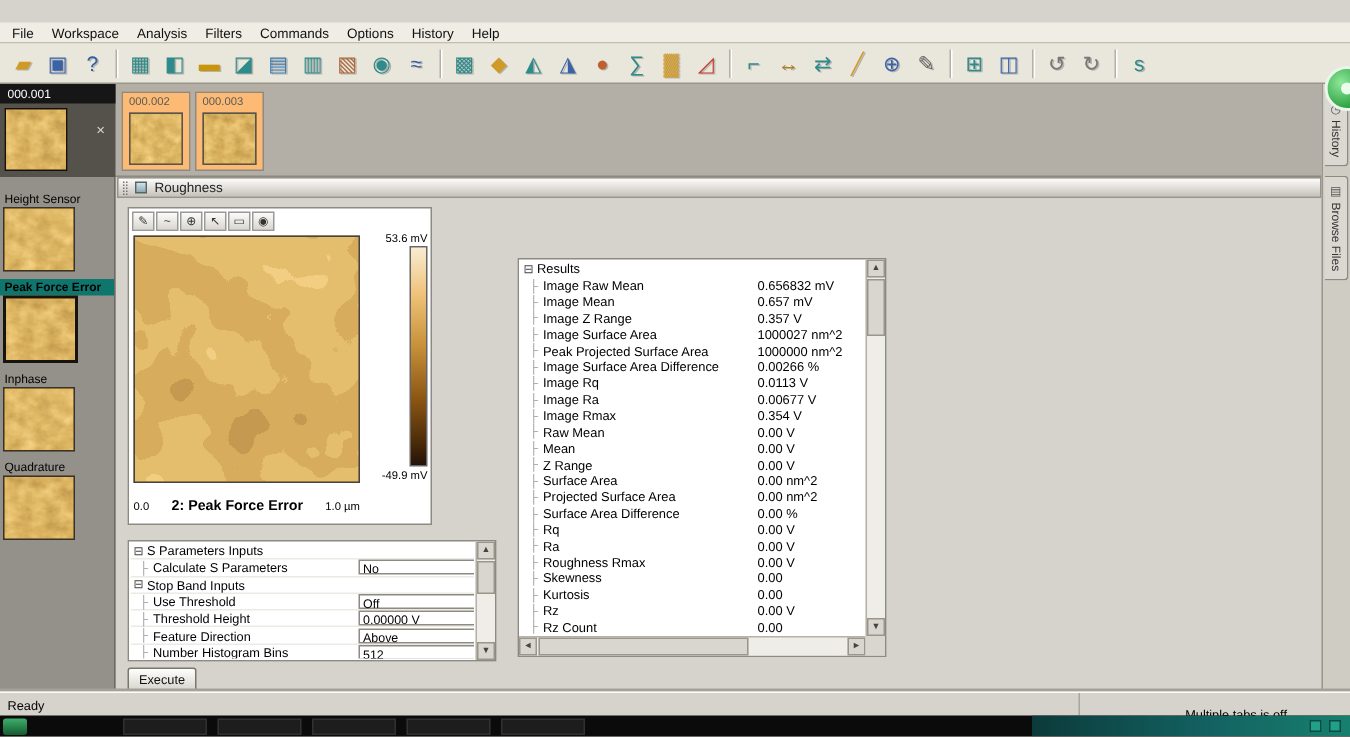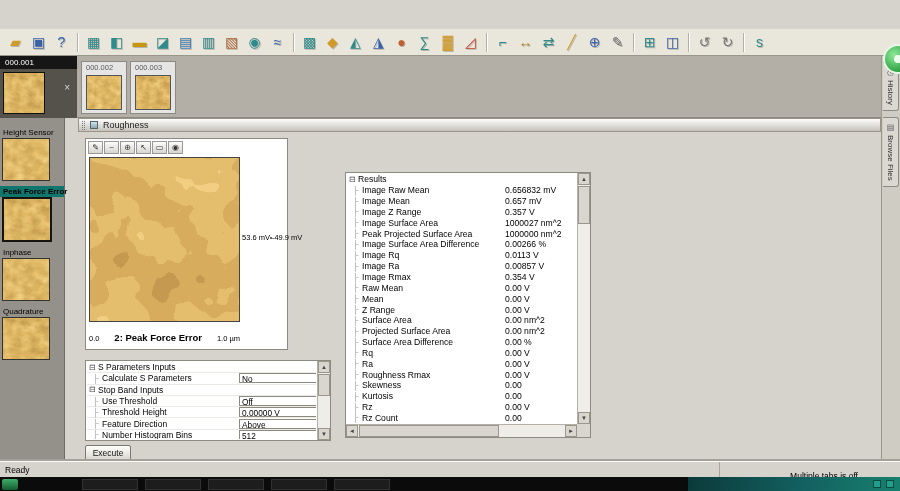--- a/index.html
+++ b/index.html
@@ -31,26 +31,26 @@
   .tb-glyph{font-size:14px;text-shadow:1px 1px 0 rgba(0,0,0,.22)}
   .tb-sep{width:1px;height:19px;background:#b4b0a6;margin:0 4px;box-shadow:1px 0 0 #fff}
 
   
   .tabstrip{position:absolute;top:56px;left:0;right:19px;height:62px;background:#b3afa7;
     border-bottom:1px solid #8d8a82}
   .active-doc{position:absolute;left:0;top:0;width:77px;height:62px;background:#55524c}
   .doc-title{height:13px;background:#161616;color:#fff;font-size:8px;line-height:13px;padding-left:5px}
   .doc-thumb{position:absolute;left:3px;top:16px;width:42px;height:42px;border:1px solid #111}
   .doc-close{position:absolute;right:7px;top:27px;color:#d5d5d5;font-size:10px;line-height:10px}
-  .doc-tab{position:absolute;top:5px;width:46px;height:53px;background:#e5e5e5;border:1px solid #8d8a82}
+  .doc-tab{position:absolute;top:5px;width:46px;height:53px;background:#fdba74;border:1px solid #8d8a82}
   .doc-tab .tab-label{font-size:7.5px;color:#5a5a5a;padding:1px 0 0 4px}
   .doc-tab .tab-thumb{position:absolute;left:4px;top:13px;width:36px;height:35px;border:1px solid #555}
 
   
-  .sidebar{position:absolute;left:0;top:118px;width:65px;bottom:30px;background:#94918a;
+  .sidebar{position:absolute;left:0;top:118px;width:77px;bottom:30px;background:#94918a;
     border-right:1px solid #6e6b64;padding-top:9px}
   .channel{margin-bottom:5px}
   .ch-label{font-size:8px;padding:1px 2px 1px 3px;color:#000;white-space:nowrap}
   .channel.selected .ch-label{font-weight:bold;background:#0f766e}
   .ch-thumb{width:48px;height:43px;margin-left:2px;border:1px solid #35332f}
   .channel.selected .ch-thumb{border:2px solid #15140f;width:50px;height:45px}
 
   
   .workspace{position:absolute;left:78px;top:118px;right:19px;bottom:30px;background:#d6d3cc}
   .panel-header{height:14px;background:linear-gradient(#fdfdfc,#c6c2ba);border:1px solid #98948a;
@@ -59,21 +59,21 @@
   .ph-icon{width:8px;height:8px;border:1px solid #566;background:linear-gradient(#cfe4ea,#8fa8b4)}
   .panel-title{font-size:9px;color:#222}
 
   
   .viewer{position:absolute;left:7px;top:20px;width:203px;height:212px;background:#fff;border:1px solid #8d8a82}
   .minibar{position:absolute;left:2px;top:2px;display:flex;gap:1px}
   .mini-btn{width:15px;height:13px;border:1px solid #999;background:linear-gradient(#fbfbf9,#d9d6cf);
     font-size:8px;display:flex;align-items:center;justify-content:center;color:#333}
   .view-area{position:absolute;left:3px;top:18px;right:47px;bottom:27px;border:1px solid #444}
   .scale-col{position:absolute;right:2px;top:15px;width:43px;bottom:28px;display:flex;
-    align-items:center}
+    flex-direction:column;align-items:flex-end}
   .scale-label{font-size:7.5px;white-space:nowrap}
   .scale-bar{width:12px;flex:1;margin:1px 0;border:1px solid #666;
     background:linear-gradient(#f9ecd2,#eec277 22%,#c8913a 45%,#8a5513 70%,#4a2a08 90%,#24120a)}
   .axis-row{position:absolute;left:3px;right:47px;bottom:6px;display:flex;
     justify-content:space-between;align-items:baseline}
   .axis-label{font-size:7.5px}
   .image-title{font-weight:bold;font-size:9.5px}
 
   
   .results{position:absolute;left:267px;top:54px;width:246px;height:266px;background:#fff;border:1px solid #8d8a82}
@@ -180,20 +180,30 @@
         <feFuncB type="table" tableValues="0.05 0.09 0.13 0.22 0.48"></feFuncB>
         <feFuncA type="table" tableValues="1 1"></feFuncA>
       </feComponentTransfer>
     </filter>
   </defs>
 </svg>
 
 <div id="screen">
 
 
+  <div class="menubar">
+      <div class="menu-item">File</div>
+      <div class="menu-item">Workspace</div>
+      <div class="menu-item">Analysis</div>
+      <div class="menu-item">Filters</div>
+      <div class="menu-item">Commands</div>
+      <div class="menu-item">Options</div>
+      <div class="menu-item">History</div>
+      <div class="menu-item">Help</div>
+    </div>
 
   <div class="toolbar">
       <div class="tb-btn">
         <span class="tb-glyph" style="color: rgb(208, 154, 40);">▰</span>
       </div>
       <div class="tb-btn">
         <span class="tb-glyph" style="color: rgb(58, 98, 168);">▣</span>
       </div>
       <div class="tb-btn">
         <span class="tb-glyph" style="color: rgb(46, 95, 168);">?</span>
@@ -433,21 +443,21 @@
             <span class="res-value">0.00266 %</span>
           </div>
           <div class="res-row">
             <span class="res-branch">├</span>
             <span class="res-label">Image Rq</span>
             <span class="res-value">0.0113 V</span>
           </div>
           <div class="res-row">
             <span class="res-branch">├</span>
             <span class="res-label">Image Ra</span>
-            <span class="res-value">0.00857 V</span>
+            <span class="res-value">0.00677 V</span>
           </div>
           <div class="res-row">
             <span class="res-branch">├</span>
             <span class="res-label">Image Rmax</span>
             <span class="res-value">0.354 V</span>
           </div>
           <div class="res-row">
             <span class="res-branch">├</span>
             <span class="res-label">Raw Mean</span>
             <span class="res-value">0.00 V</span>

